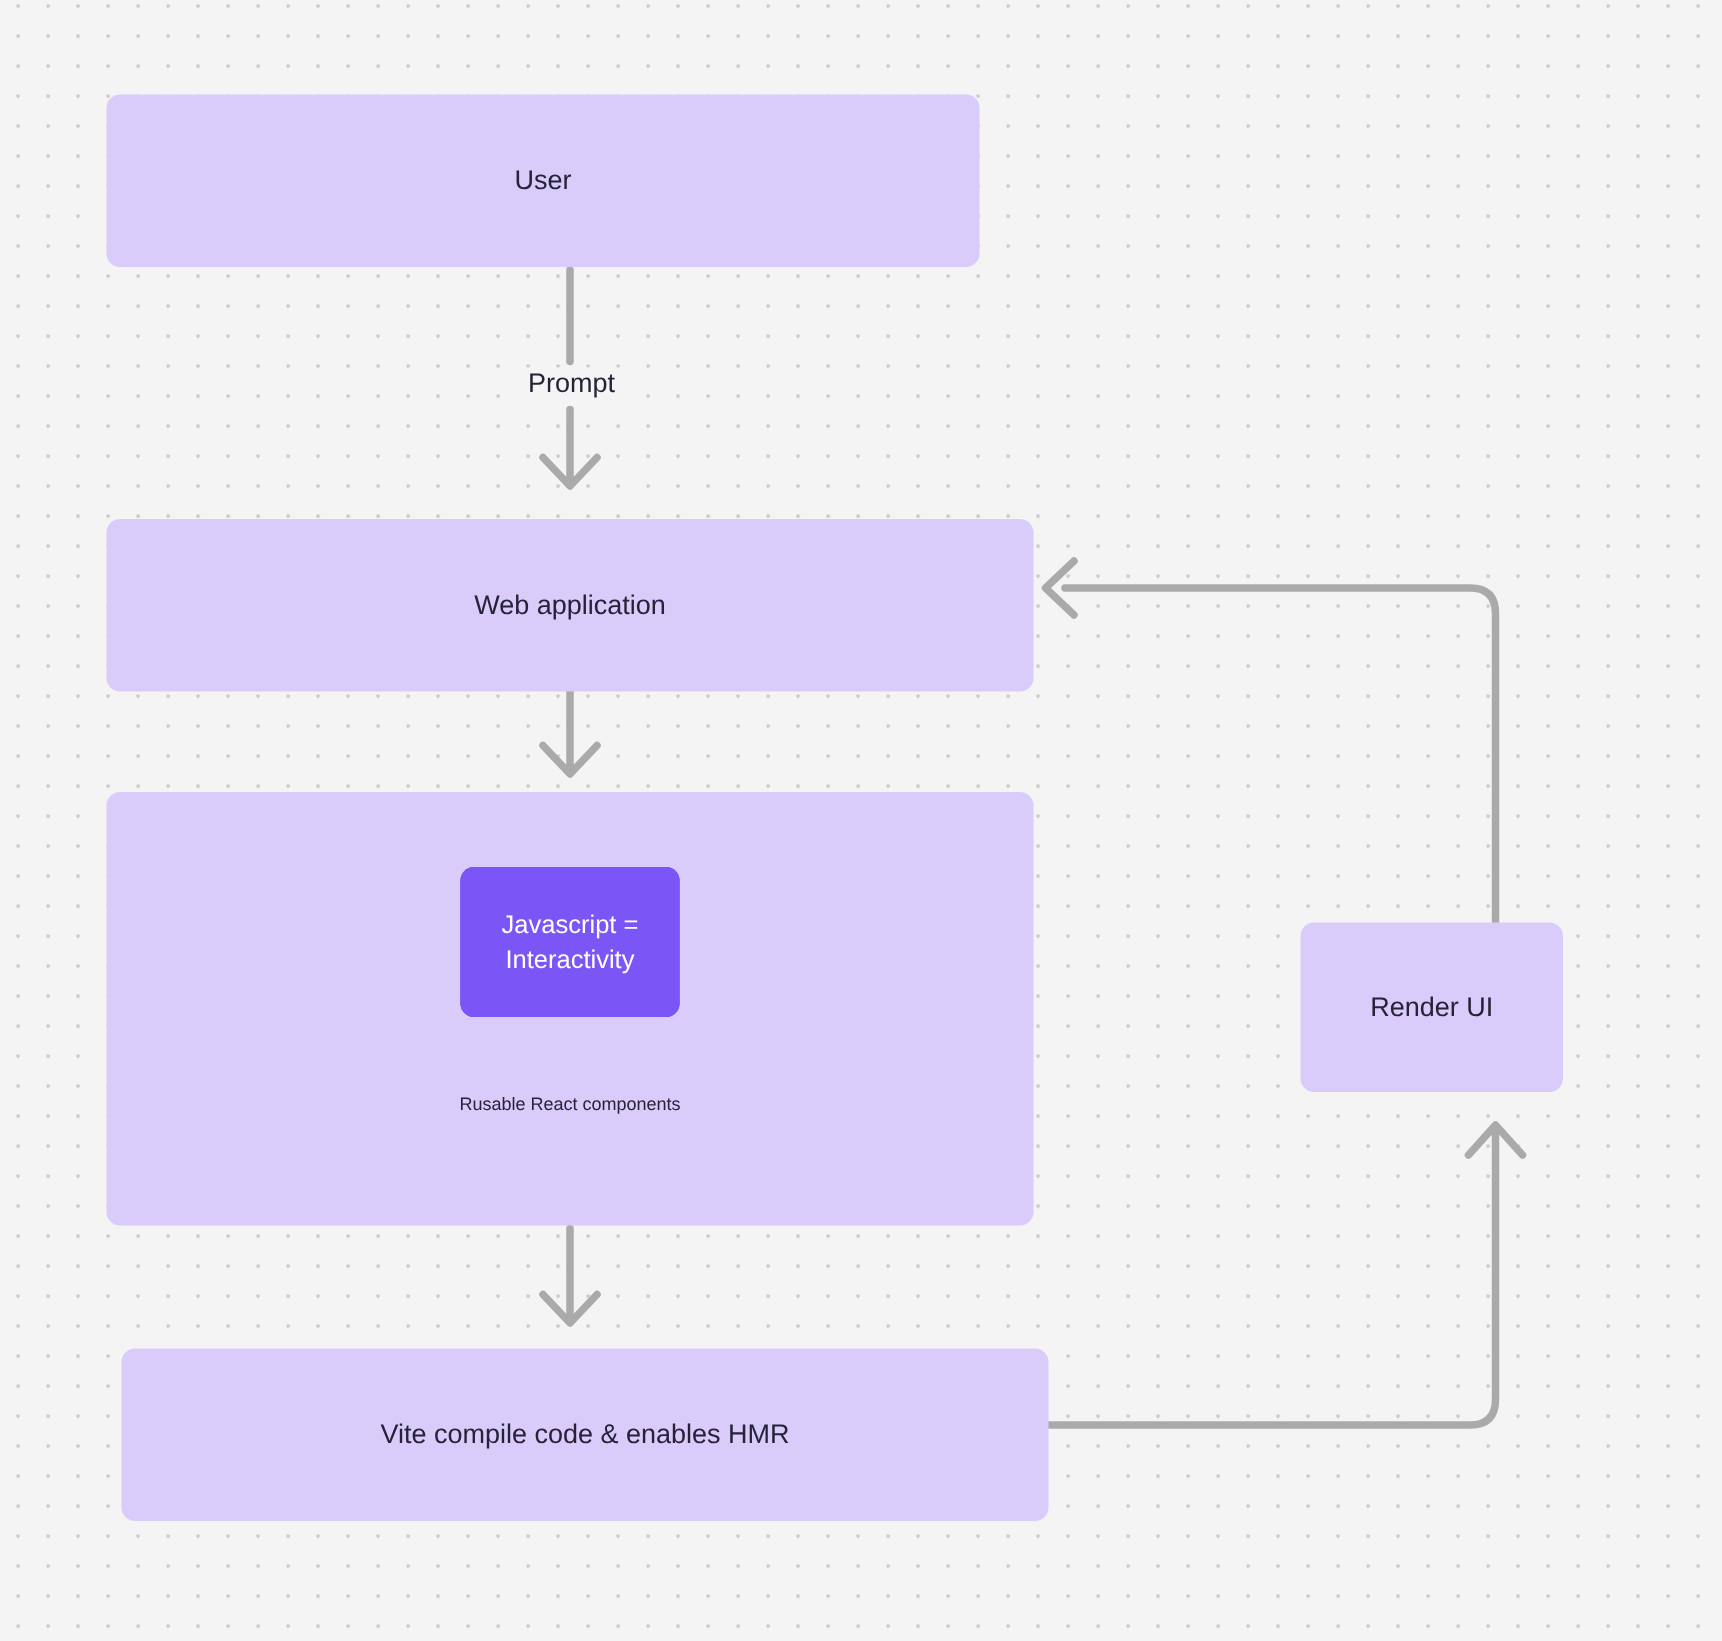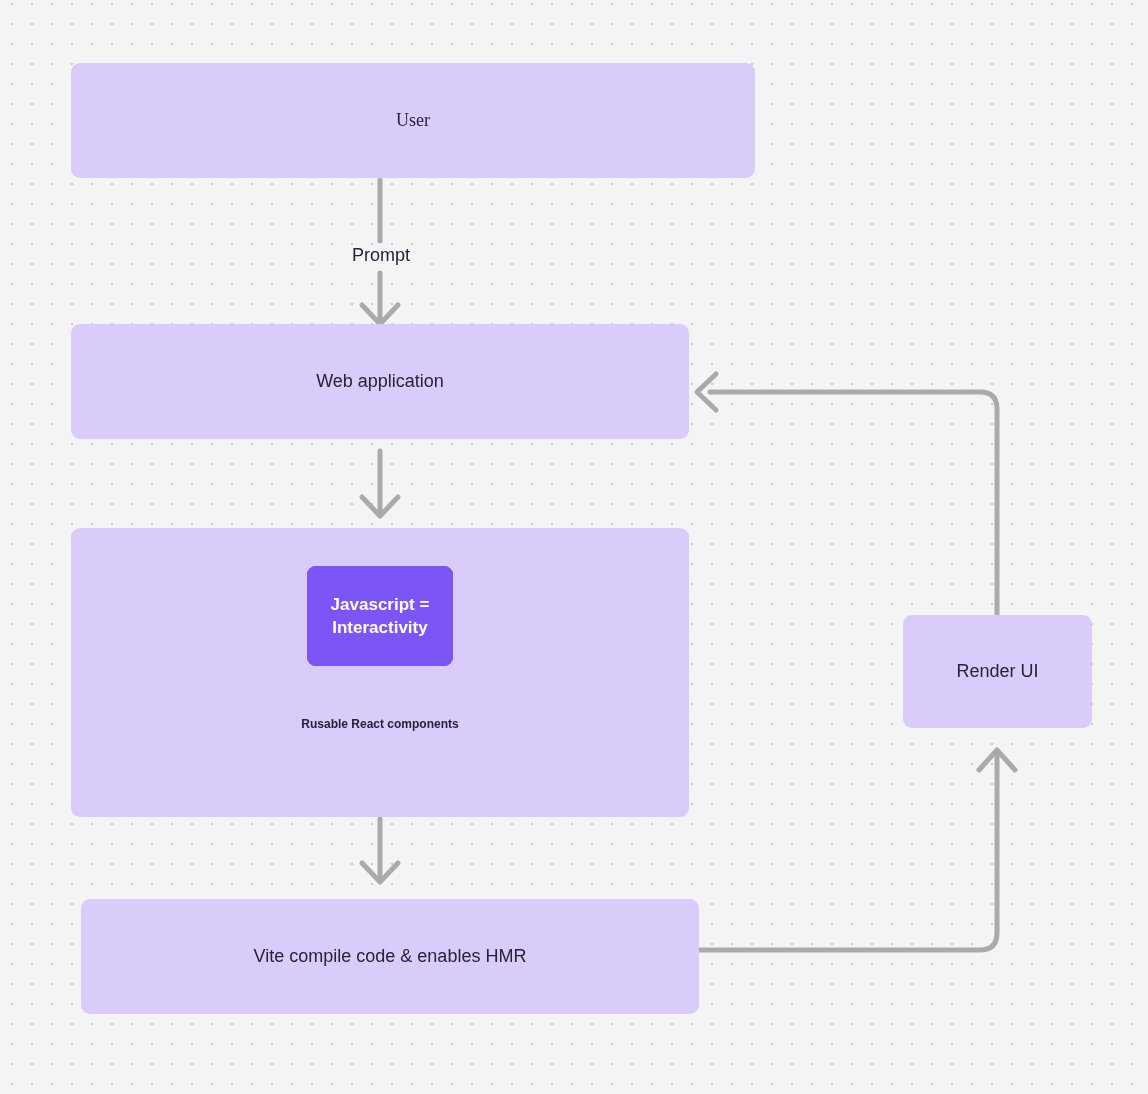--- a/index.html
+++ b/index.html
@@ -46,33 +46,32 @@
   }
   .node-inner {
     background: #7b55f5;
     color: #ffffff;
     font-size: 17px;
     line-height: 1.38;
     border-radius: 9px;
     padding: 6px 8px;
   }
   
-  #node-user        { left: 71px;  top: 63px;  width: 684px; height: 115px; font-family: Liberation Serif, serif; }
-  #node-webapp      { left: 71px;  top: 324px; width: 618px; height: 115px; }
+  #node-user        { left: 71px;  top: 63px;  width: 582px; height: 115px; }
+  #node-webapp      { left: 71px;  top: 346px; width: 618px; height: 115px; }
   #node-components  { left: 71px;  top: 528px; width: 618px; height: 289px; }
   #node-vite        { left: 81px;  top: 899px; width: 618px; height: 115px; }
-  #node-render      { left: 903px; top: 615px; width: 189px; height: 113px; }
+  #node-render      { left: 867px; top: 615px; width: 175px; height: 113px; }
 
   .components-body {
     position: absolute;
     left: 0;
-    top: 0;
+    top: 12px;
     width: 100%;
     height: 100%;
-    font-weight: bold;
   }
   .chip-row {
     position: absolute;
     left: 0;
     top: 38px;
     width: 100%;
     display: flex;
     justify-content: center;
     gap: 26px;
   }

